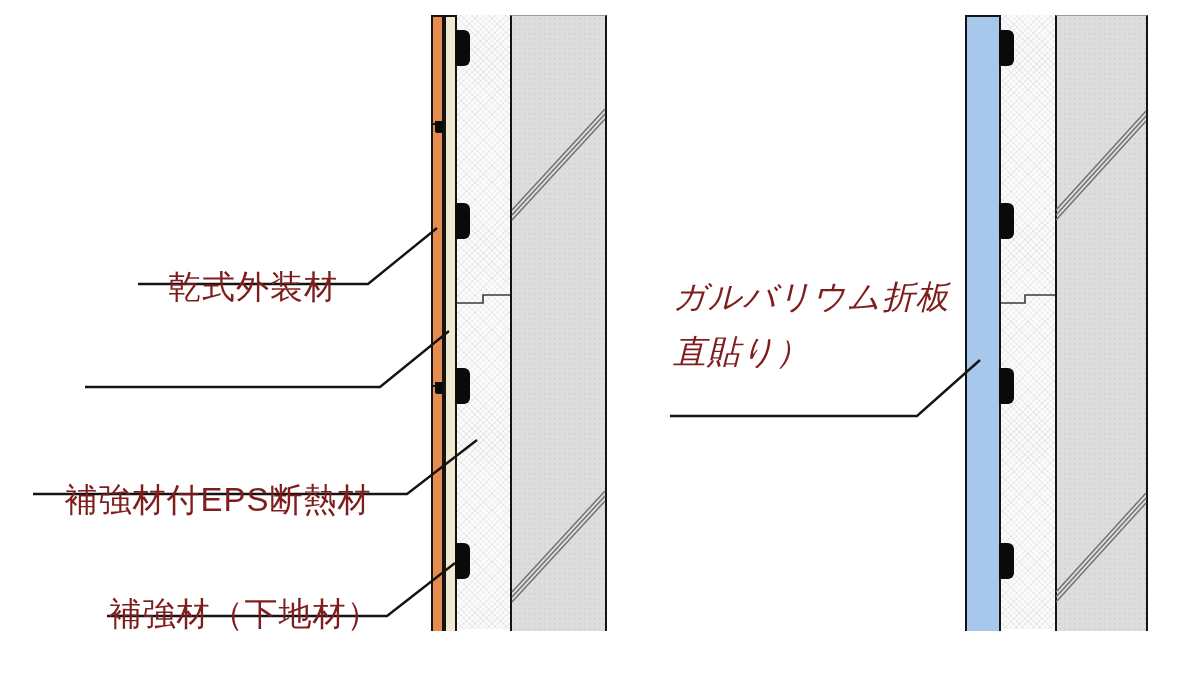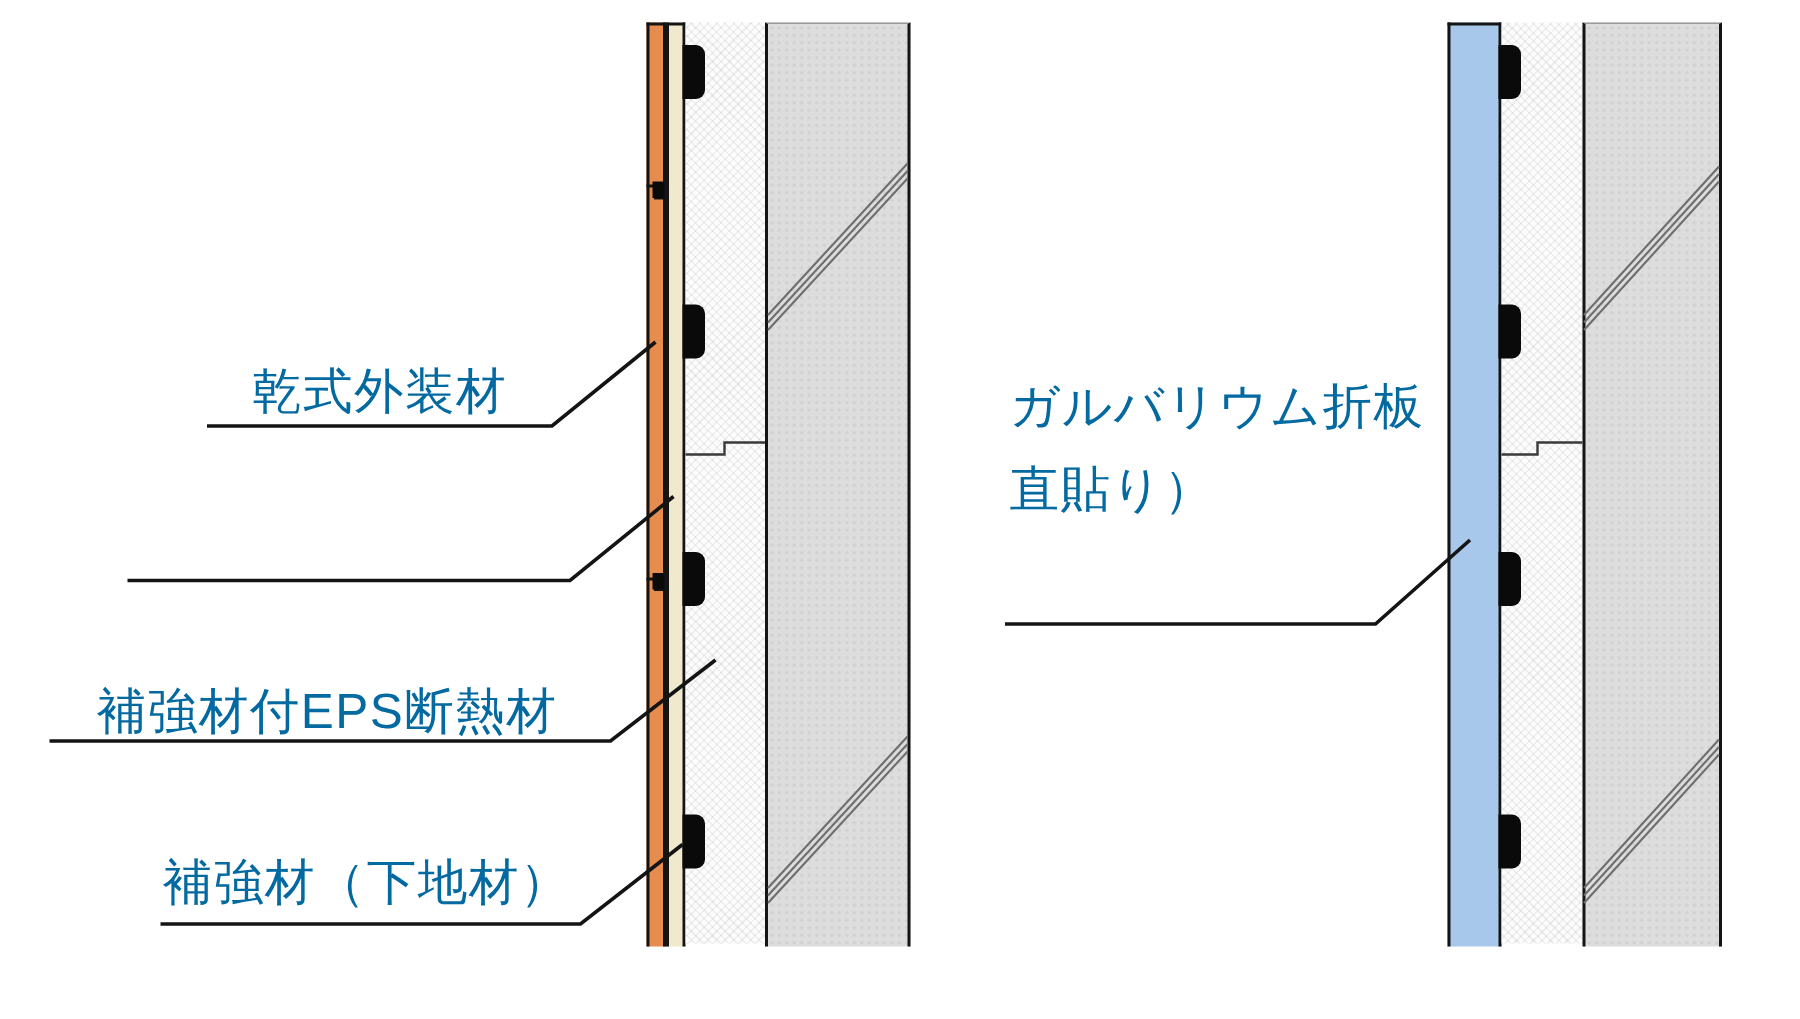--- a/index.html
+++ b/index.html
@@ -17,25 +17,25 @@
        background-image:
          repeating-linear-gradient(45deg, rgba(0,0,0,0.055) 0 1px, transparent 1px 4px),
          repeating-linear-gradient(-45deg, rgba(0,0,0,0.055) 0 1px, transparent 1px 4px);}
   .concrete{position:absolute;top:15px;height:616px;box-sizing:border-box;
             background-color:#DDDDDD;
             background-image:radial-gradient(rgba(0,0,0,0.05) 1px, transparent 1px);
             background-size:5px 5px;
             border-left:2px solid #141414;border-right:2px solid #141414;border-top:1px solid #9a9a9a;}
   .fastener{position:absolute;width:15px;height:36px;background:#0A0A0A;
             border-radius:0 6px 6px 0;}
-  .lbl{position:absolute;font-size:33px;font-weight:500;color:#0369a1;
-       letter-spacing:1px;white-space:nowrap;}
+  .lbl{position:absolute;font-size:33px;font-weight:500;color:#7f1d1d;
+       letter-spacing:1px;white-space:nowrap;margin-top:26px;}
   .lbl.center{text-align:center;}
   #svg-overlay{position:absolute;left:0;top:0;pointer-events:none;}
-  #right-label{line-height:55px;}
+  #right-label{line-height:55px;font-style:italic;}
 </style>
 </head>
 <body>
 
 <div id="stage">
 
   <div>
     <div class="strip" style="left: 431px; width: 13px; background-color: rgb(230, 140, 79);"></div>
     <div class="strip" style="left: 444px; width: 13px; background-color: rgb(241, 233, 205);"></div>
     <div class="eps" style="left:457px;width:53px;"></div>

